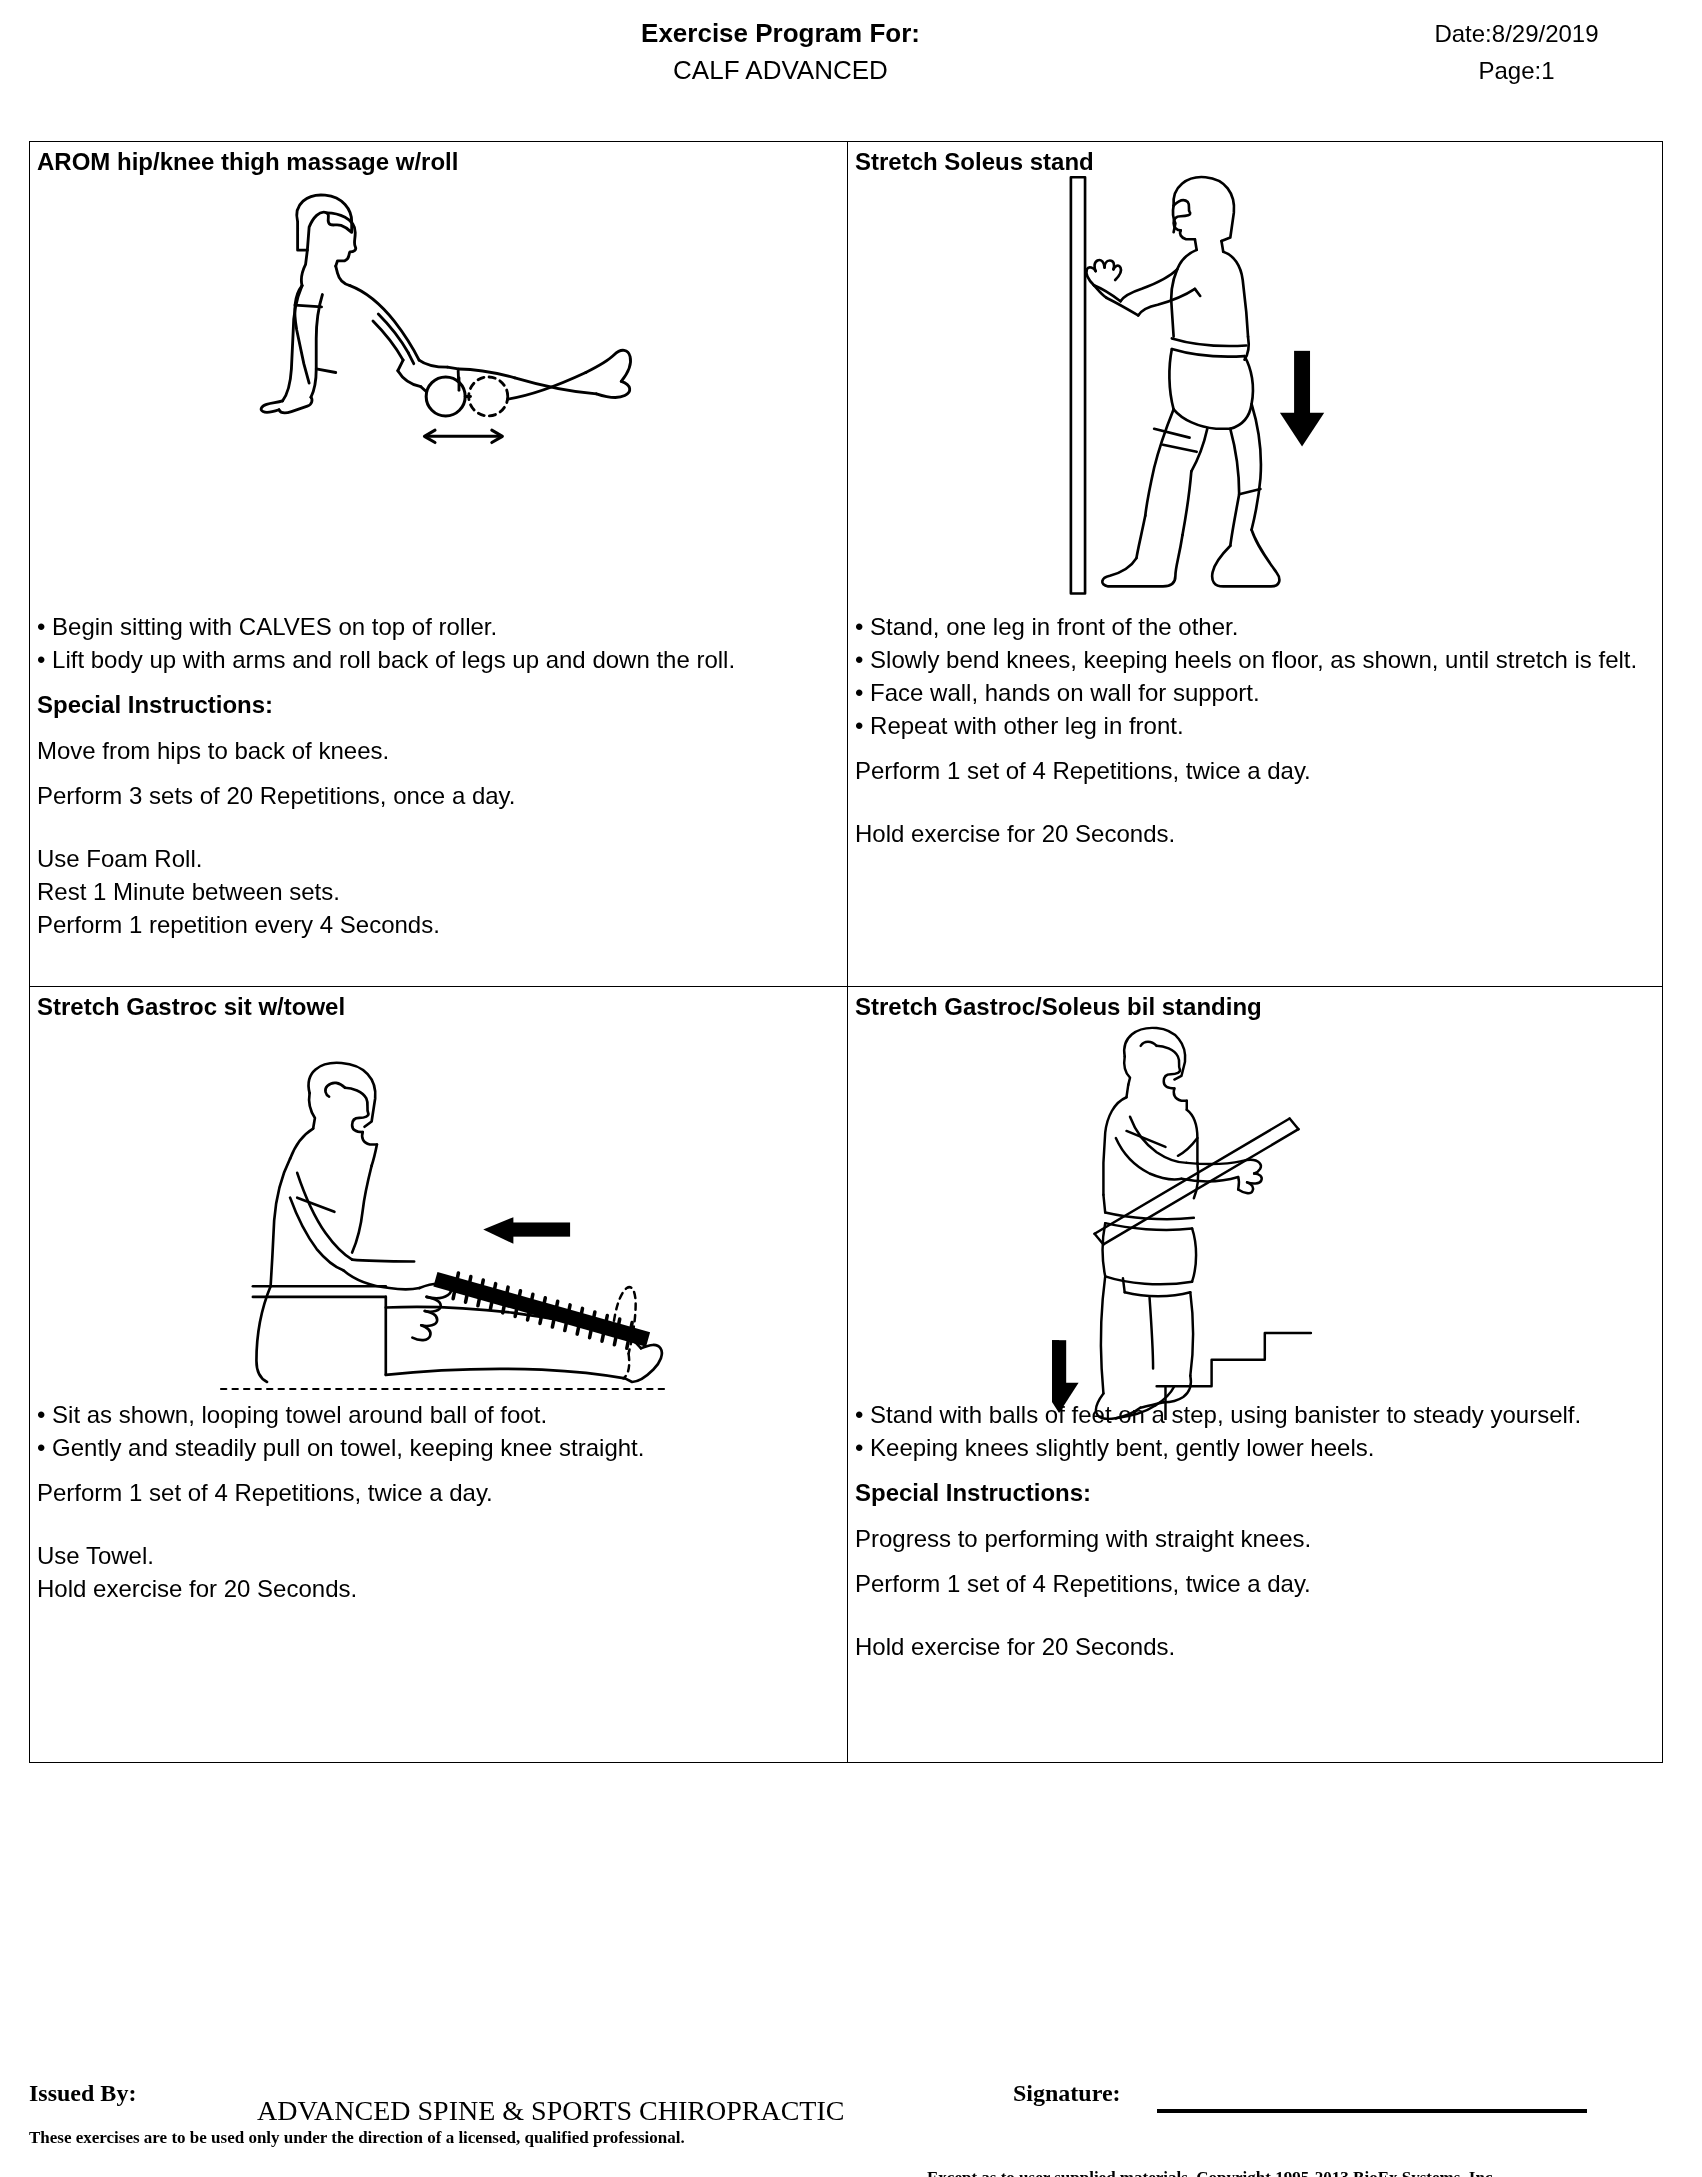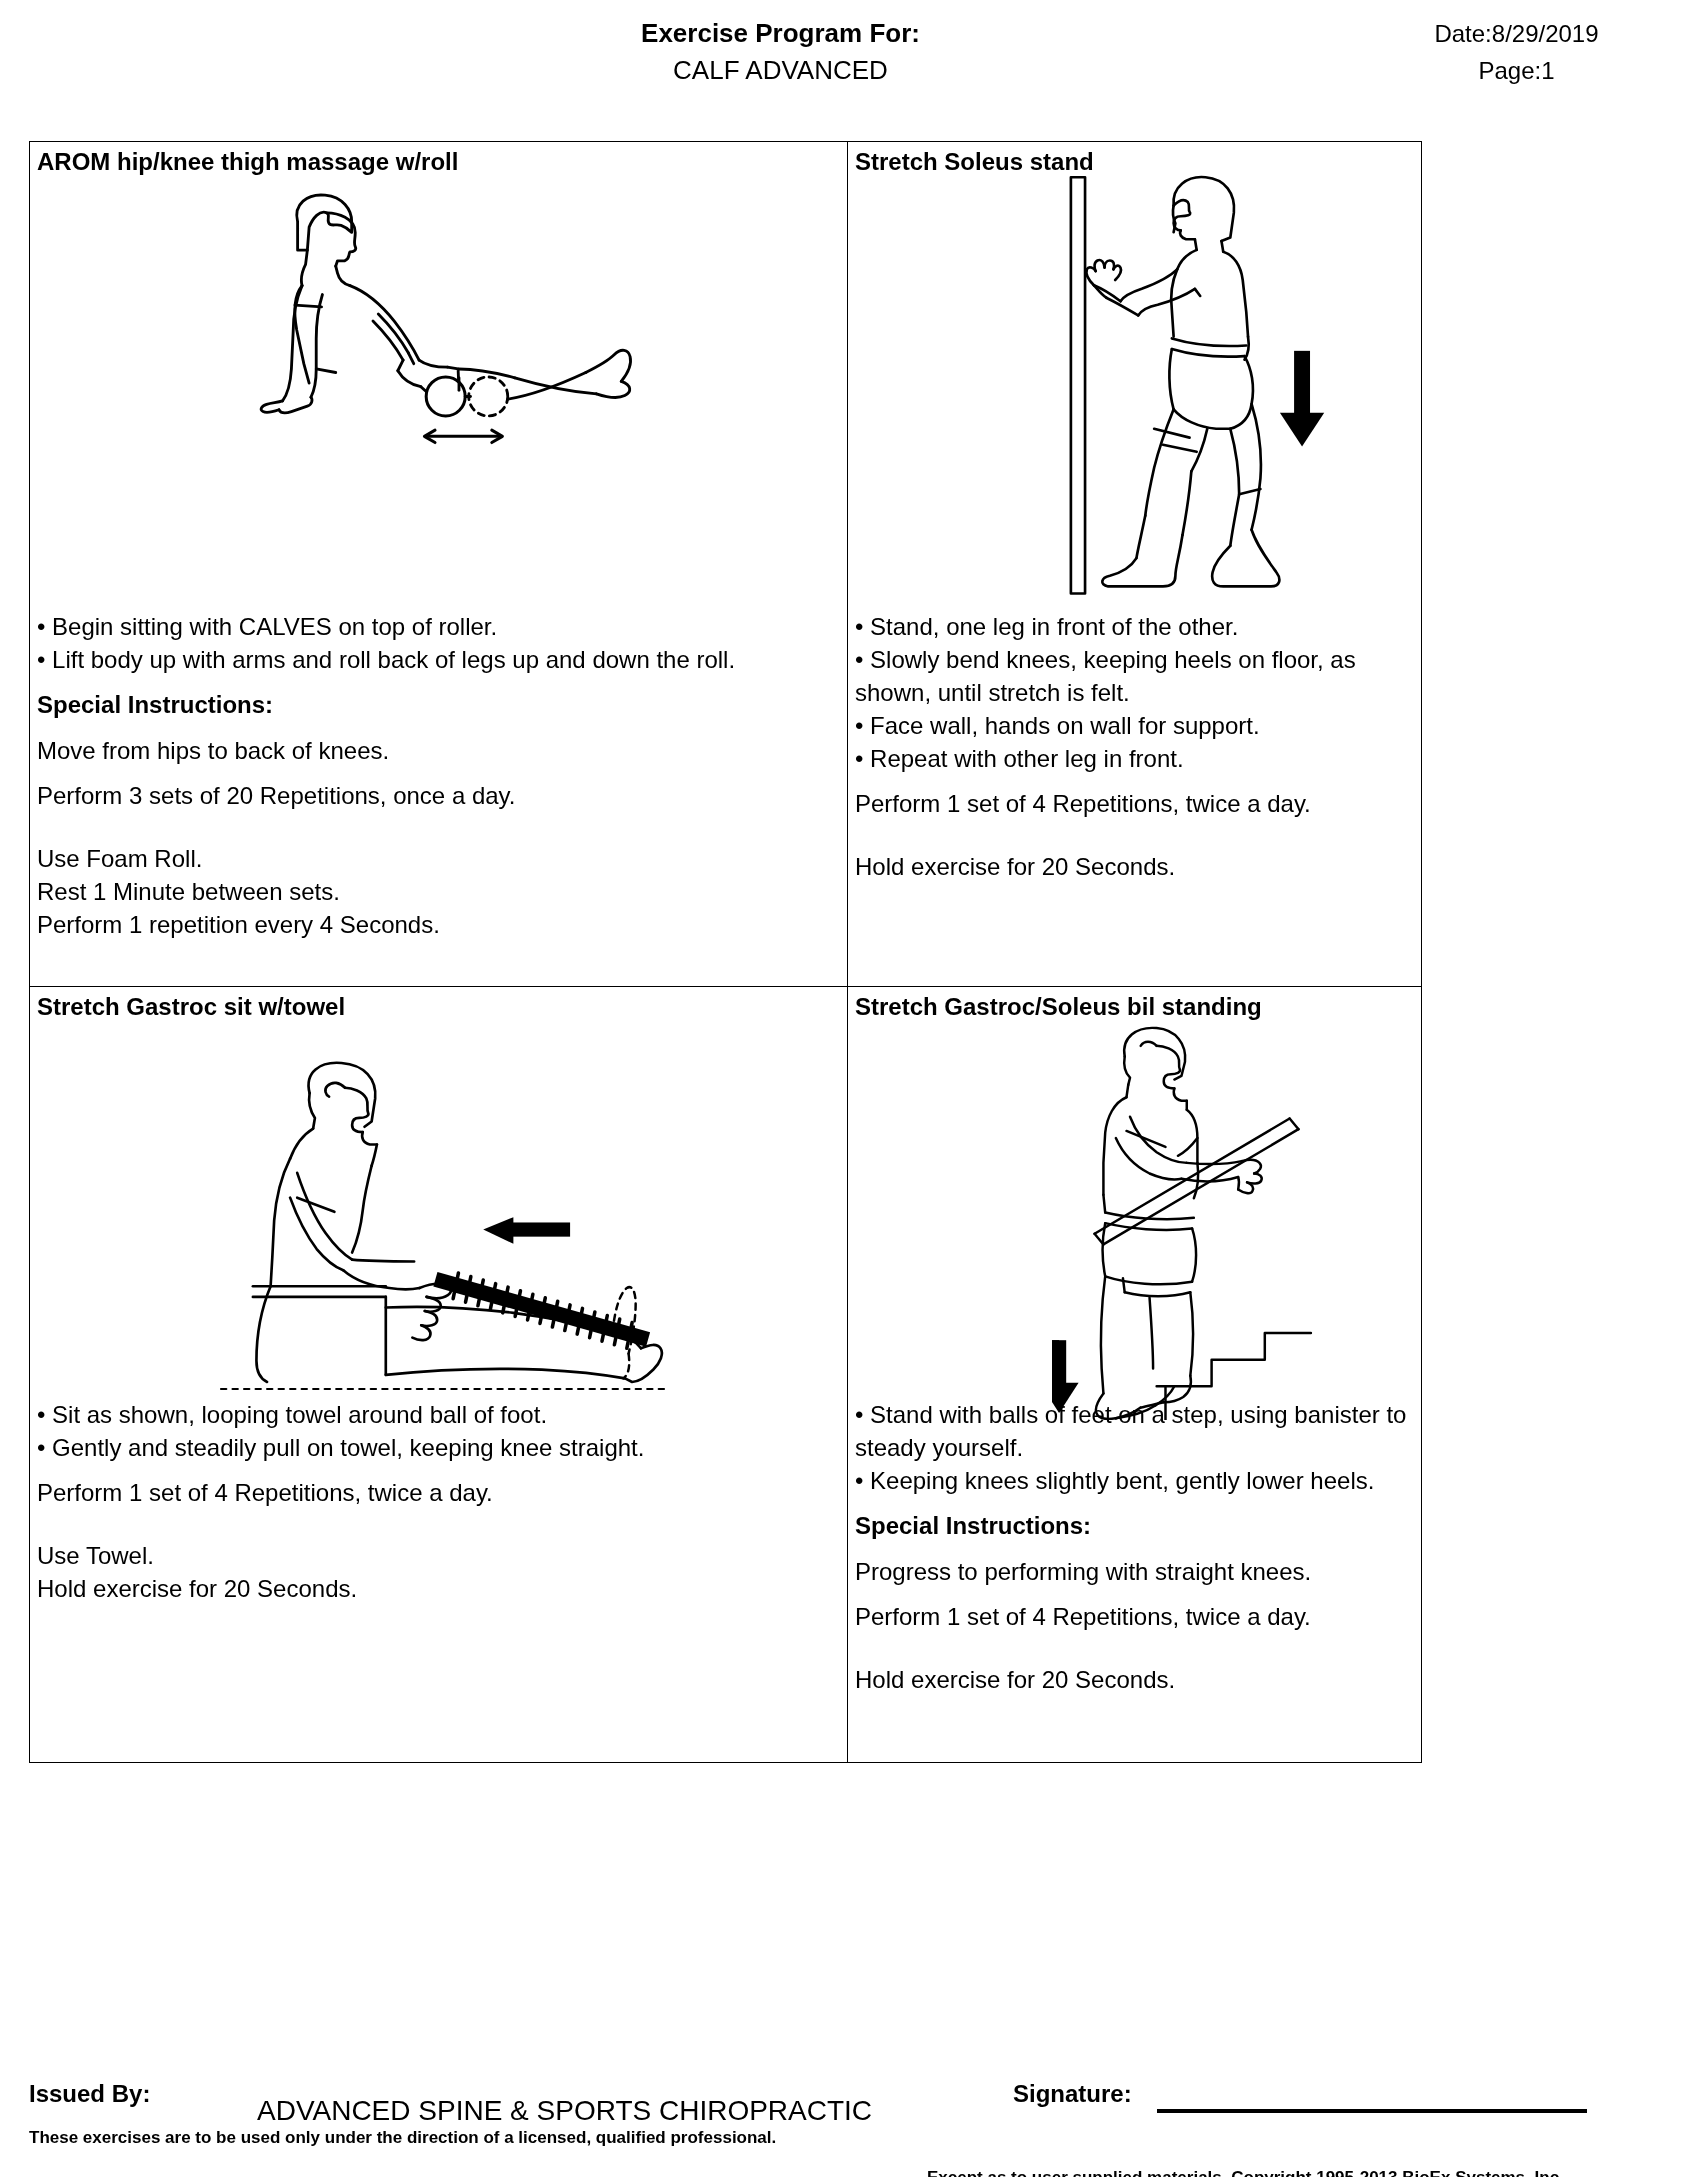--- a/index.html
+++ b/index.html
@@ -53,21 +53,21 @@
     font-size: 24px;
     line-height: 37px;
     white-space: nowrap;
   }
 
   
   .exercise-table {
     position: absolute;
     left: 29px;
     top: 141px;
-    width: 1393px;
+    width: 1634px;
     height: 1622px;
     border: 1.8px solid #000;
     box-sizing: border-box;
     display: grid;
     grid-template-columns: 818px 1fr;
     grid-template-rows: 845px 1fr;
   }
   .cell {
     position: relative;
     box-sizing: border-box;
@@ -121,20 +121,21 @@
   }
   .special-wrap { display: block; }
 
   
   .page-footer {
     position: absolute;
     left: 0;
     top: 2066px;
     width: 1702px;
     height: 112px;
+    font-family: Liberation Serif, serif;
   }
   .f-issued-label {
     position: absolute;
     left: 29px; top: 14px;
     font-size: 24px;
     font-weight: bold;
     white-space: nowrap;
   }
   .f-clinic {
     position: absolute;

